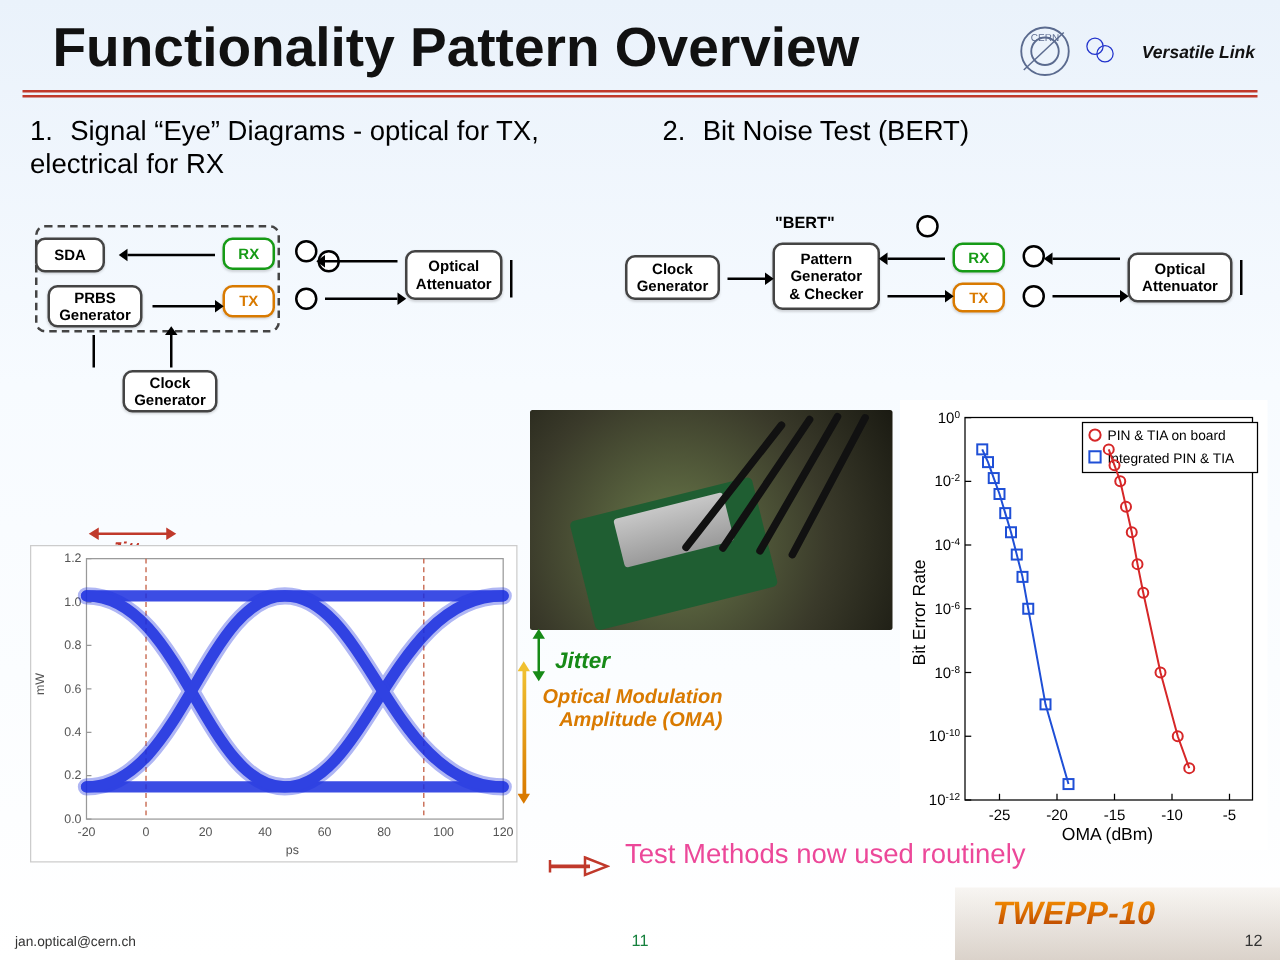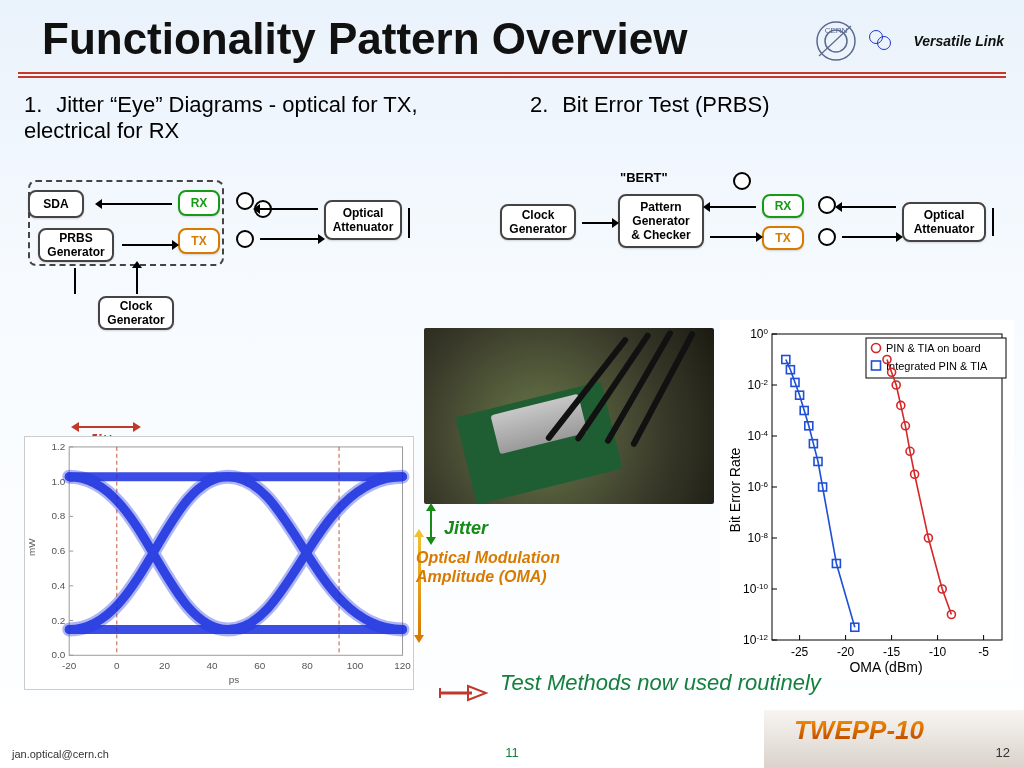--- a/index.html
+++ b/index.html
@@ -85,32 +85,32 @@
   .jitter-arrow::before,.jitter-arrow::after{content:"";position:absolute;top:-4px;border-top:5px solid transparent;border-bottom:5px solid transparent;}
   .jitter-arrow::before{left:-7px;border-right:8px solid #c0392b;}
   .jitter-arrow::after{right:-7px;border-left:8px solid #c0392b;}
 
   .noise-label { position:absolute; left:444px; top:518px; color:#178a17; font-weight:bold; font-style:italic; font-size:18px;}
   .noise-arrow { position:absolute; left:430px; top:510px; width:2px; height:28px; background:#178a17;}
   .noise-arrow::before,.noise-arrow::after{content:"";position:absolute;left:-4px;border-left:5px solid transparent;border-right:5px solid transparent;}
   .noise-arrow::before{top:-7px;border-bottom:8px solid #178a17;}
   .noise-arrow::after{bottom:-7px;border-top:8px solid #178a17;}
 
-  .oma-label { position:absolute; left:416px; top:548px; color:#d97a00; font-weight:bold; font-style:italic; font-size:16px; line-height:1.2;}
+  .oma-label { position:absolute; left:434px; top:548px; color:#d97a00; font-weight:bold; font-style:italic; font-size:16px; line-height:1.2;text-align:right;}
   .oma-arrow { position:absolute; left:418px; top:536px; width:3px; height:100px; background:linear-gradient(#f0c030,#d97a00);}
   .oma-arrow::before,.oma-arrow::after{content:"";position:absolute;left:-4px;border-left:5px solid transparent;border-right:5px solid transparent;}
   .oma-arrow::before{top:-7px;border-bottom:8px solid #f0c030;}
   .oma-arrow::after{bottom:-7px;border-top:8px solid #d97a00;}
 
   
   .berchart { position:absolute; left:720px; top:320px; width:294px; height:360px; background:#fff;}
   .berchart svg{width:100%;height:100%;}
 
   .routinely {
-    position:absolute; left:500px; top:670px; font-size:22px; color:#15803d;font-style:italic;
+    position:absolute; left:500px; top:670px; font-size:22px; color:#ec4899;
   }
   .rarrow { position:absolute; left:438px; top:684px; width:50px; height:18px;}
   .rarrow svg{width:100%;height:100%;}
 
   .footer-left { position:absolute; left:12px; bottom:8px; font-size:11px; color:#333;}
   .footer-center { position:absolute; left:50%; transform:translateX(-50%); bottom:8px; font-size:13px; color:#15803d;}
   .footer-right { position:absolute; right:14px; bottom:8px; font-size:13px; color:#333;margin-left:16px;}
   .twepp {
     position:absolute; right:100px; bottom:22px; font-size:26px; font-weight:bold;
     background: linear-gradient(#ff9a00,#b03a00); -webkit-background-clip:text; background-clip:text; color:transparent;
@@ -137,25 +137,25 @@
   </svg>
   <div class="vl-icon">
       <div class="c1"></div>
       <div class="c2"></div>
     </div>
   <div class="versatile">Versatile Link</div>
 </div>
 
 <div class="item1">
   <span class="num">1.</span>
-  <span>Jitter “Eye” Diagrams - optical for TX, electrical for RX</span>
+  <span>Signal “Eye” Diagrams - optical for TX, electrical for RX</span>
 </div>
 <div class="item2">
   <span class="num">2.</span>
-  <span>Bit Error Test (PRBS)</span>
+  <span>Bit Noise Test (BERT)</span>
 </div>
 
 <div class="diagram1">
   <div class="dbox dash" style="left:0;top:-6px;width:196px;height:86px"></div>
   <div class="dbox" style="left:10;top:4px;width:56px;height:28px">SDA</div>
   <div class="dbox" style="left:10px;top:42px;width:76px;height:34px;white-space:pre-line">PRBS
 Generator</div>
   <div class="dbox" style="left:70px;top:110px;width:76px;height:34px;white-space:pre-line">Clock
 Generator</div>
   <div class="dbox rxbox" style="left:150px;top:4px;width:42px;height:26px">RX</div>

